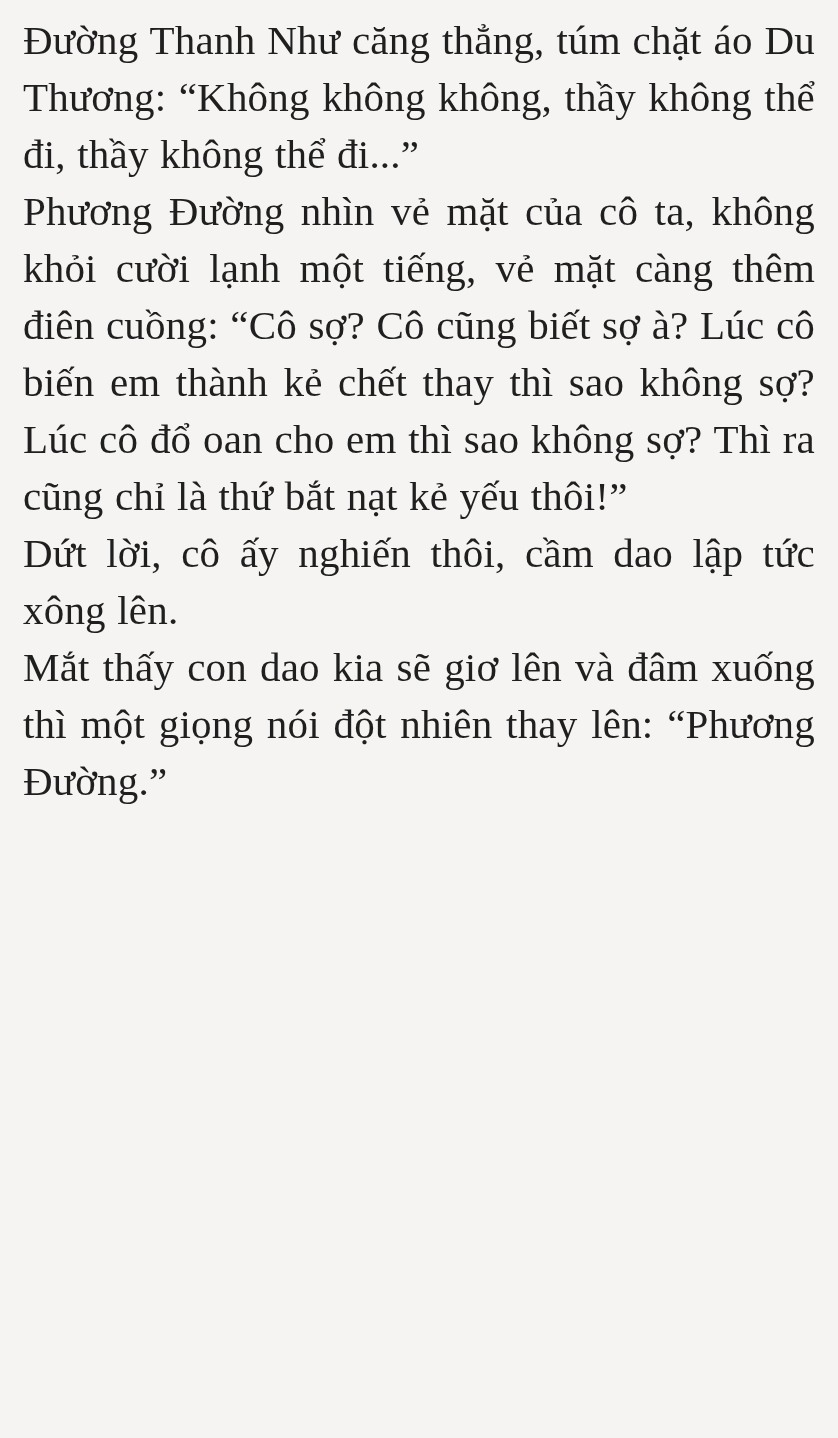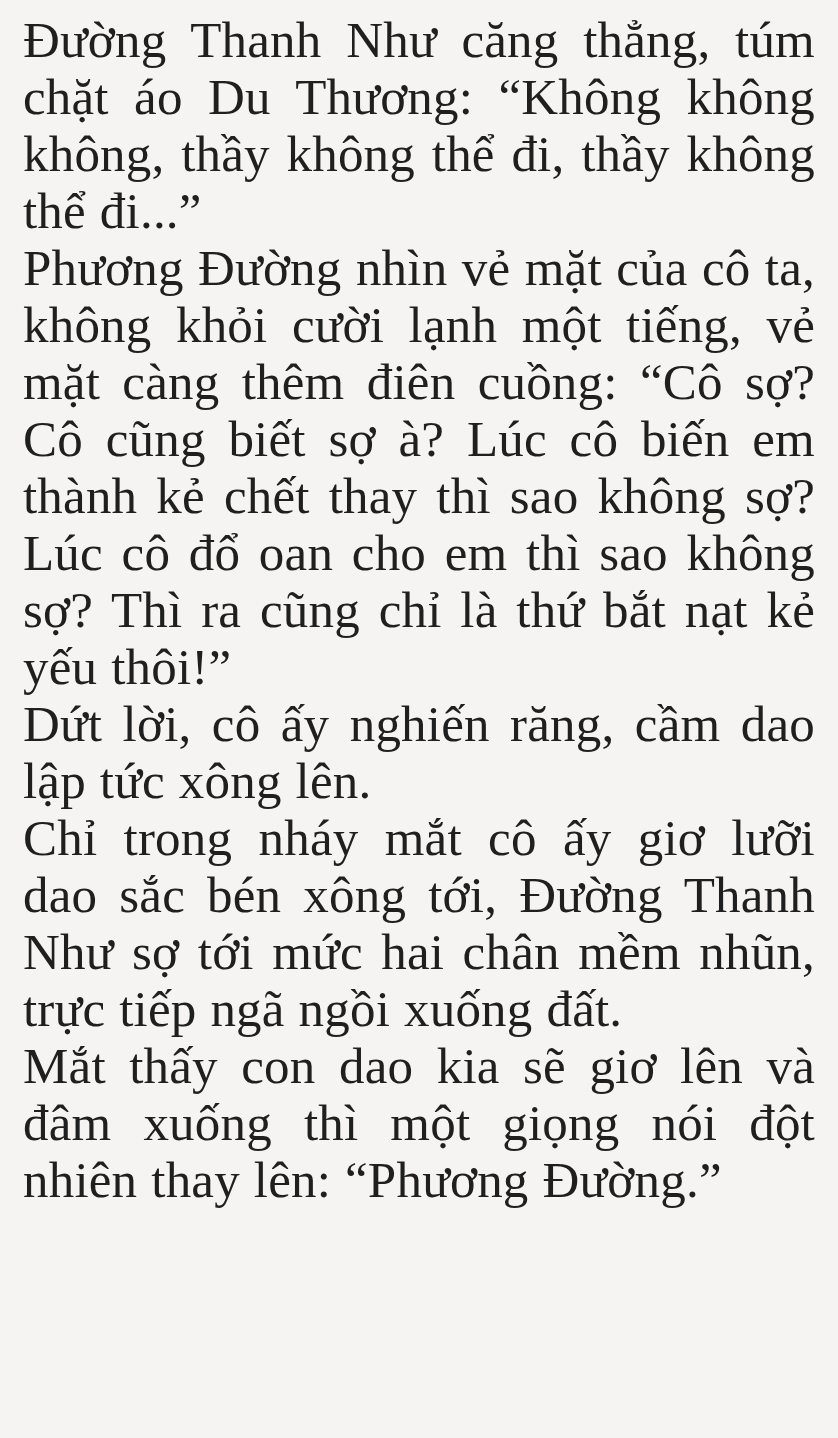--- a/index.html
+++ b/index.html
@@ -20,32 +20,31 @@
   }
   .reader-page {
     box-sizing: border-box;
     width: 838px;
     height: 1438px;
     padding: 12px 23px 20px 23px;
     background: var(--bg);
   }
   .reader-page p {
     margin: 0;
-    font-size: 51px;
+    font-size: 41px;
     line-height: 57px;
     text-align: justify;
     text-justify: inter-word;
     letter-spacing: 0.2px;
     word-spacing: 1px;
   }
   .reader-page p + p {
   }
 </style>
 </head>
 <body>
 
 <div class="reader-page">
   <p>Đường Thanh Như căng thẳng, túm chặt áo Du Thương: “Không không không, thầy không thể đi, thầy không thể đi...”</p>
   <p>Phương Đường nhìn vẻ mặt của cô ta, không khỏi cười lạnh một tiếng, vẻ mặt càng thêm điên cuồng: “Cô sợ? Cô cũng biết sợ à? Lúc cô biến em thành kẻ chết thay thì sao không sợ? Lúc cô đổ oan cho em thì sao không sợ? Thì ra cũng chỉ là thứ bắt nạt kẻ yếu thôi!”</p>
-  <p>Dứt lời, cô ấy nghiến răng, cầm dao lập tức xông lên.</p>
-  <p>Chỉ trong nháy mắt cô ấy giơ lưỡi dao sắc bén xông tới, Đường Thanh Như sợ tới mức hai chân mềm nhũn, trực tiếp ngã ngồi xuống đất.</p>
+  <p>Dứt lời, cô ấy nghiến thôi, cầm dao lập tức xông lên.</p>
   <p>Mắt thấy con dao kia sẽ giơ lên và đâm xuống thì một giọng nói đột nhiên thay lên: “Phương Đường.”</p>
 </div>
 
 </body></html>

